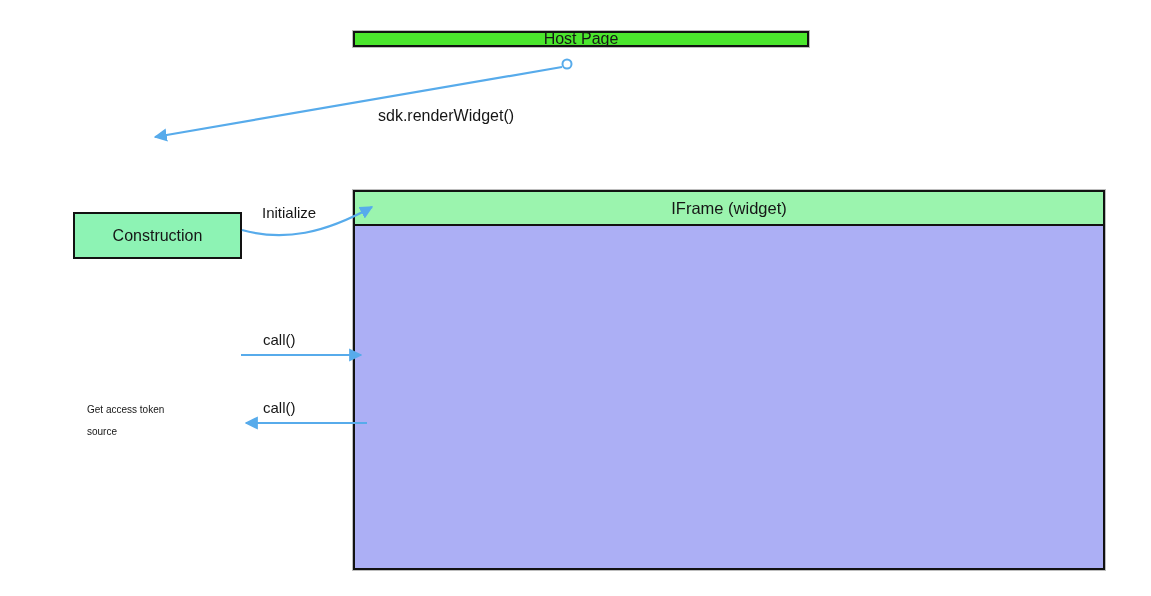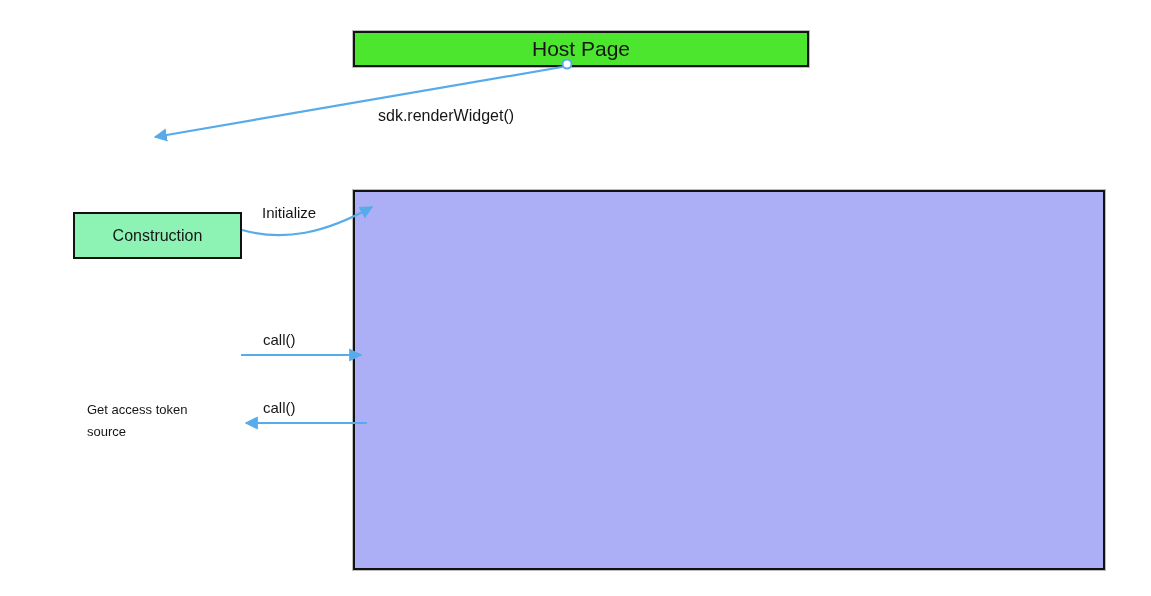--- a/index.html
+++ b/index.html
@@ -14,33 +14,33 @@
   .canvas{
     position:relative;width:1151px;height:596px;background:#ffffff;
     font-family:"Liberation Sans",sans-serif;color:#161616;overflow:hidden;
   }
   .box{
     position:absolute;box-sizing:border-box;
     border:2px solid var(--border-black);
     box-shadow:0 0 0 1px #bdbdbd;
   }
   .center{display:flex;align-items:center;justify-content:center;}
-  #host-page{left:353px;top:31px;width:456px;height:36px;background:var(--bright-green);font-size:21px;}
+  #host-page{left:353px;top:31px;width:456px;height:16px;background:var(--bright-green);font-size:16px;}
   #flow-sdk{left:68px;top:138px;width:180px;height:442px;background:var(--lavender);display:flex;flex-direction:column;}
   .hdr{height:32px;flex:0 0 32px;background:var(--mint-green);border-bottom:2px solid var(--border-black);
        display:flex;align-items:center;justify-content:center;font-size:16.5px;}
   .body-fill{flex:1 1 auto;}
   #construction{left:73px;top:212px;width:169px;height:47px;background:var(--construction-green);font-size:16px;box-shadow:none;}
   #iframe-box{left:353px;top:190px;width:752px;height:380px;background:var(--lavender);display:flex;flex-direction:column;}
   .lbl{position:absolute;font-size:15px;line-height:18px;text-align:left;z-index:6;}
   #lbl-renderwidget{left:378px;top:107px;width:200px;font-size:16px;}
   #lbl-initialize{left:262px;top:204px;width:82px;}
   #lbl-call1{left:263px;top:331px;width:80px;}
   #lbl-call2{left:263px;top:399px;width:80px;}
-  #note{position:absolute;left:87px;top:399px;width:162px;font-size:13px;line-height:22px;text-align:left;z-index:6;}
+  #note{position:absolute;left:87px;top:399px;width:162px;font-size:10px;line-height:22px;text-align:left;z-index:6;}
   #note span{display:block;}
   svg.arrows{position:absolute;left:0;top:0;z-index:5;pointer-events:none;}
   .arrow-line{stroke:var(--arrow-blue);stroke-width:2.2;fill:none;}
   .arrow-head{fill:var(--arrow-blue);}
   .conn-circle{fill:#ffffff;stroke:var(--arrow-blue);stroke-width:2;}
 </style>
 </head>
 <body>
 
 <div class="canvas">
@@ -48,20 +48,23 @@
   <div id="host-page" class="box center">
     <span>Host Page</span>
   </div>
 
 
   <div id="construction" class="box center">
     <span>Construction</span>
   </div>
 
   <div id="iframe-box" class="box">
+    <div class="hdr">
+      <span>IFrame (widget)</span>
+    </div>
     <div class="body-fill"></div>
   </div>
 
   <div id="lbl-renderwidget" class="lbl">sdk.renderWidget()</div>
   <div id="lbl-initialize" class="lbl">Initialize</div>
   <div id="lbl-call1" class="lbl">call()</div>
   <div id="lbl-call2" class="lbl">call()</div>
 
   <div id="note">
     <span>Get access token</span>

